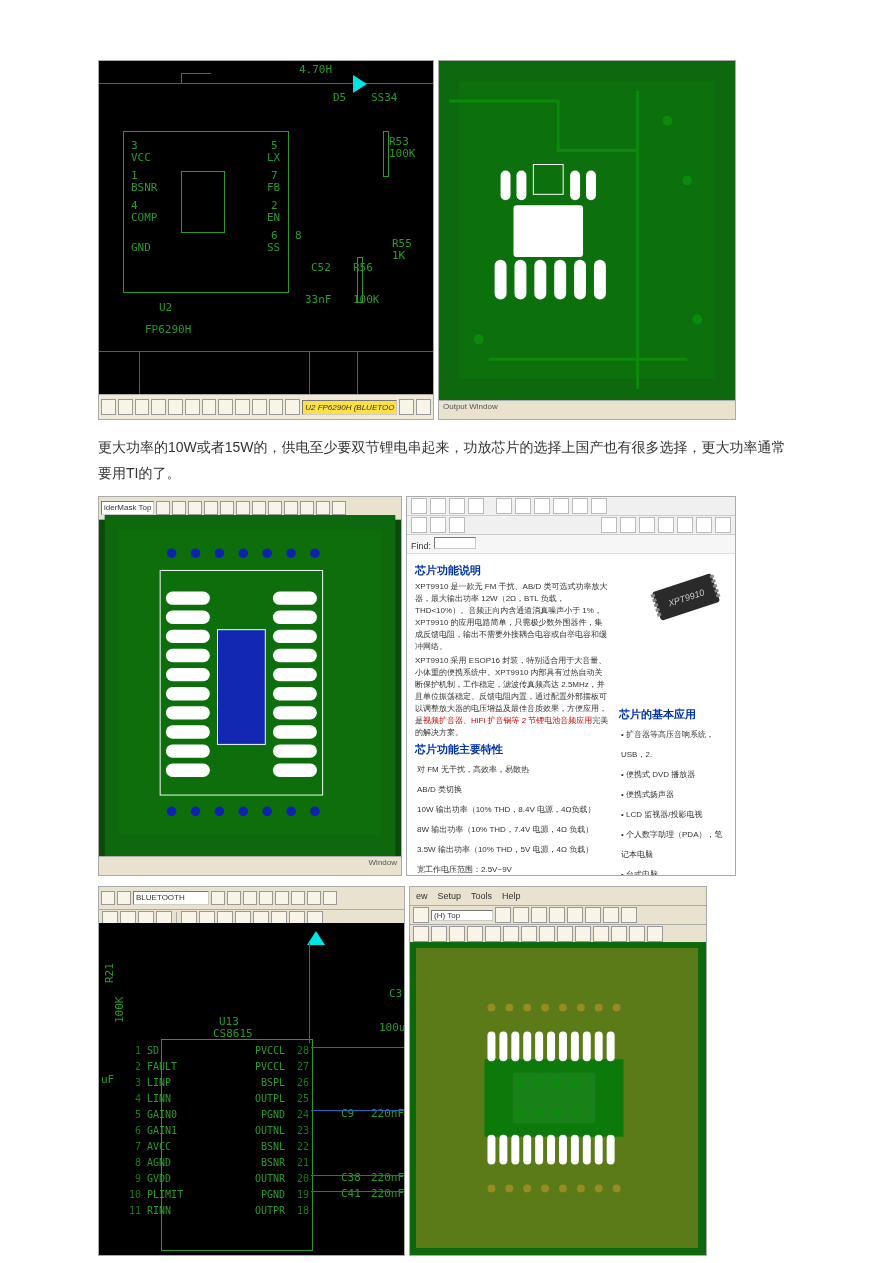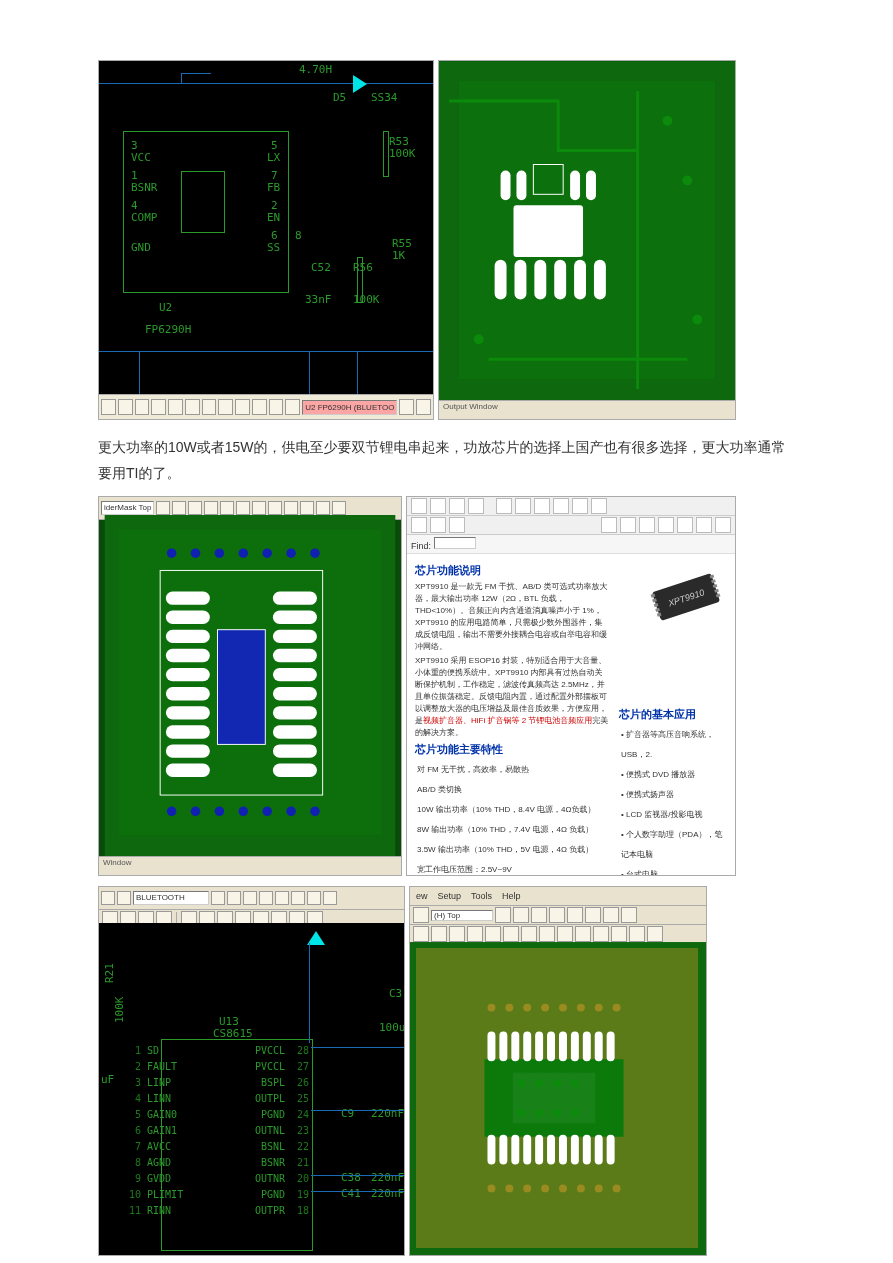--- a/index.html
+++ b/index.html
@@ -73,24 +73,25 @@
   }
   .sch-toolbar .btn {
     width: 14px; height: 14px;
     border: 1px solid #999;
     background: #f8f4e8;
   }
   .sch-toolbar .txtbox {
     flex: 0 0 auto;
     font-size: 8px;
     border: 1px inset #ccc;
-    background: #fca5a5;
+    background: #fde047;
     padding: 0 2px;
     height: 13px;
     line-height: 13px;
+    font-style: italic;
   }
   
   .pcb-panel svg { position:absolute; inset:0; width:100%; height:100%; }
   .chip-body { fill:#fff; }
   .chip-pad  { fill:#fff; }
   .pcb-pad-dot { fill:#0b8a0b; }
   .pcb-trace { stroke:#0b8a0b; stroke-width:3; fill:none; }
   .pcb-plane { fill:#0b8a0b; opacity:0.25; }
   .pcb-bg    { fill:#0f5c0f; }
   .pcb-silk  { stroke:#fff; stroke-width:1; fill:none; }
@@ -101,20 +102,21 @@
     font-size: 14px;
     line-height: 26px;
     color: #333;
   }
 
   
   .fig2 .pcb-panel {
     width: 304px;
     height: 380px;
     background: #0a4a0a;
+    text-align: right;
   }
   .fig2 .doc-panel {
     width: 330px;
     height: 380px;
     background: #f6f6f6;
     font-size: 9px;
   }
   .eda-top-toolbar {
     height: 18px;
     background: #e8e2ce;

